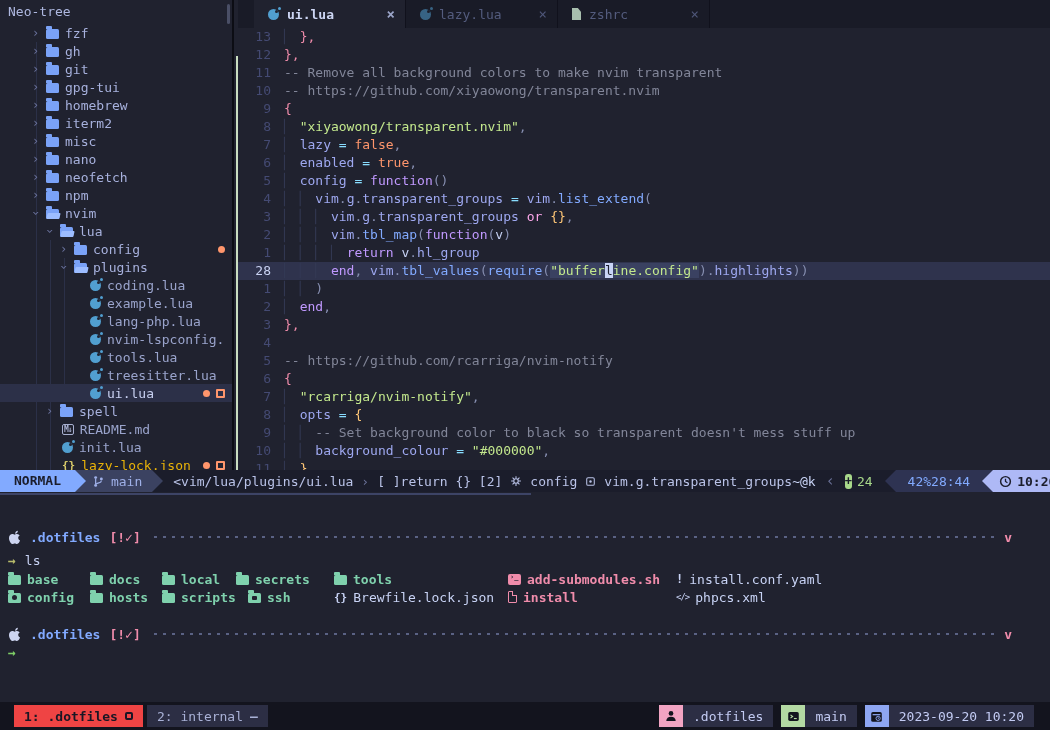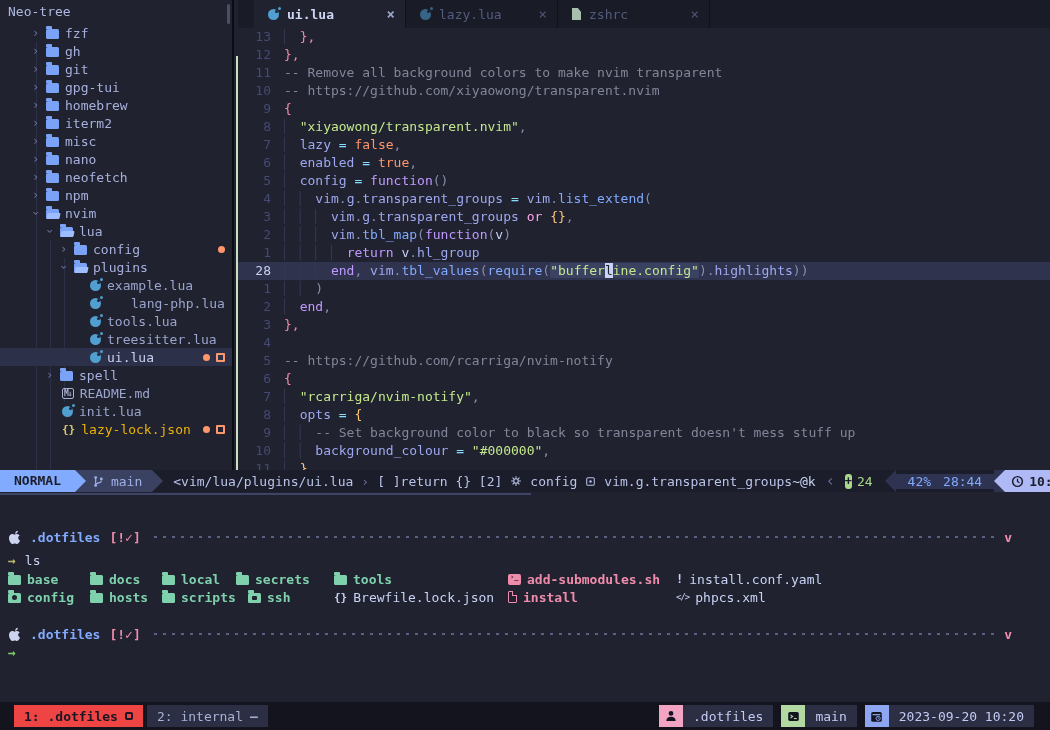--- a/index.html
+++ b/index.html
@@ -72,21 +72,21 @@
   .pl-r2{border-top:11px solid transparent;border-bottom:11px solid transparent;border-left:11px solid #3b4261;background:#1b1d2b;}
   .pl-l1{border-top:11px solid transparent;border-bottom:11px solid transparent;border-right:11px solid #2e3352;background:#1b1d2b;}
   .pl-l2{border-top:11px solid transparent;border-bottom:11px solid transparent;border-right:11px solid #aeb9f6;background:#2e3352;}
   .sl-branch{height:22px;display:flex;align-items:center;gap:6px;background:#3b4261;color:#9fb0e8;padding:0 10px 0 6px;}
   .sl-mid{display:flex;align-items:center;gap:8px;margin-left:10px;color:#bac3e8;white-space:nowrap;}
   .sl-dim{color:#6b7299;}
   .sl-spacer{flex:1;}
   .sl-key{color:#c8d3f5;margin-right:10px;}
   .plus-box{width:15px;height:15px;border-radius:3px;background:#a8d88a;color:#1b1d2b;font-weight:bold;font-size:12px;display:flex;align-items:center;justify-content:center;}
   .sl-added{color:#a8d88a;margin:0 12px 0 5px;}
-  .sl-seg{height:15px;display:flex;align-items:center;gap:12px;background:#2e3352;color:#82aaff;padding:0 12px;}
+  .sl-seg{height:22px;display:flex;align-items:center;gap:0;background:#2e3352;color:#82aaff;padding:0 12px;}
   .sl-time{height:22px;display:flex;align-items:center;gap:5px;background:#aeb9f6;color:#1b1d2b;font-weight:bold;padding:0 12px 0 6px;}
   .pane-sep{position:absolute;left:0;top:493px;width:531px;height:2px;background:#3d4466;}
   
   .shell{position:absolute;left:0;top:492px;width:1050px;height:210px;}
   .srow{position:absolute;left:0;width:1050px;height:18px;display:flex;align-items:center;padding:0 38px 0 8px;}
   .p-dir{color:#82aaff;font-weight:bold;margin-left:9px;}
   .p-git{color:#f08cab;font-weight:bold;margin-left:9px;}
   .p-dots{flex:1;height:18px;margin:0 10px;background-image:radial-gradient(circle,#5a6284 1.3px,transparent 1.5px);background-size:9px 6px;background-repeat:repeat-x;background-position:0 center;}
   .p-tail{color:#f08cab;font-weight:bold;}
   .arrow1{color:#b8bb6b;font-weight:bold;}
@@ -185,25 +185,33 @@
             <span class="dot"></span>
           </span>
         </div>
         <div class="nt-row dir" style="padding-left: 60px;">
           <span class="nt-chev"><span class="rot">›</span></span>
           <span class="i i-folder-open"></span>
           <span class="nt-label">plugins</span>
         </div>
         <div class="nt-row" style="padding-left: 90px;">
           <span class="i i-lua"></span>
+          <span class="nt-label">coding.lua</span>
+        </div>
+        <div class="nt-row" style="padding-left: 90px;">
+          <span class="i i-lua"></span>
           <span class="nt-label">example.lua</span>
         </div>
-        <div class="nt-row" style="padding-left: 90px; gap: 24px;">
+        <div class="nt-row" style="padding-left: 90px;">
           <span class="i i-lua"></span>
           <span class="nt-label">lang-php.lua</span>
+        </div>
+        <div class="nt-row" style="padding-left: 90px;">
+          <span class="i i-lua"></span>
+          <span class="nt-label">nvim-lspconfig.</span>
         </div>
         <div class="nt-row" style="padding-left: 90px;">
           <span class="i i-lua"></span>
           <span class="nt-label">tools.lua</span>
         </div>
         <div class="nt-row" style="padding-left: 90px;">
           <span class="i i-lua"></span>
           <span class="nt-label">treesitter.lua</span>
         </div>
         <div class="nt-row sel" style="padding-left: 90px;">

